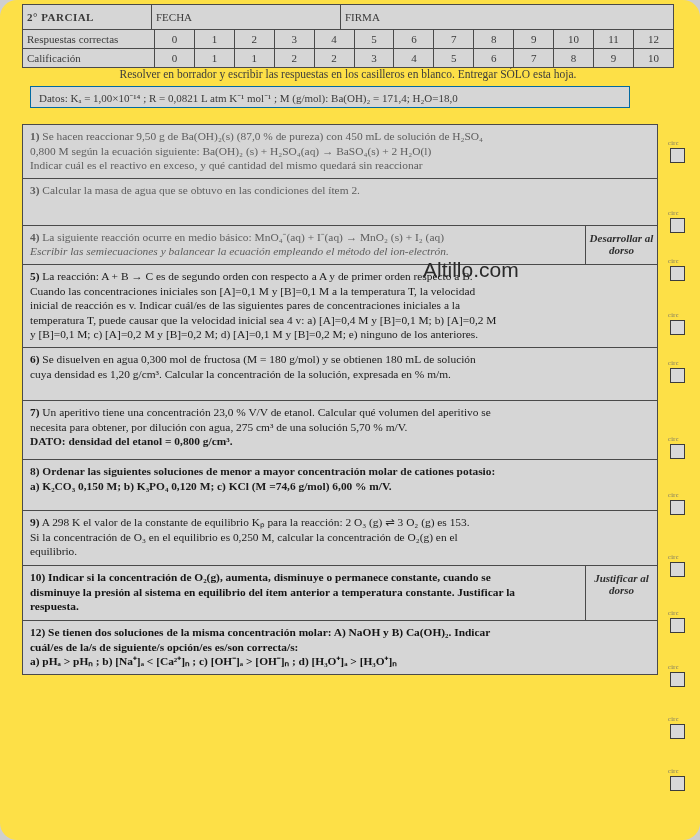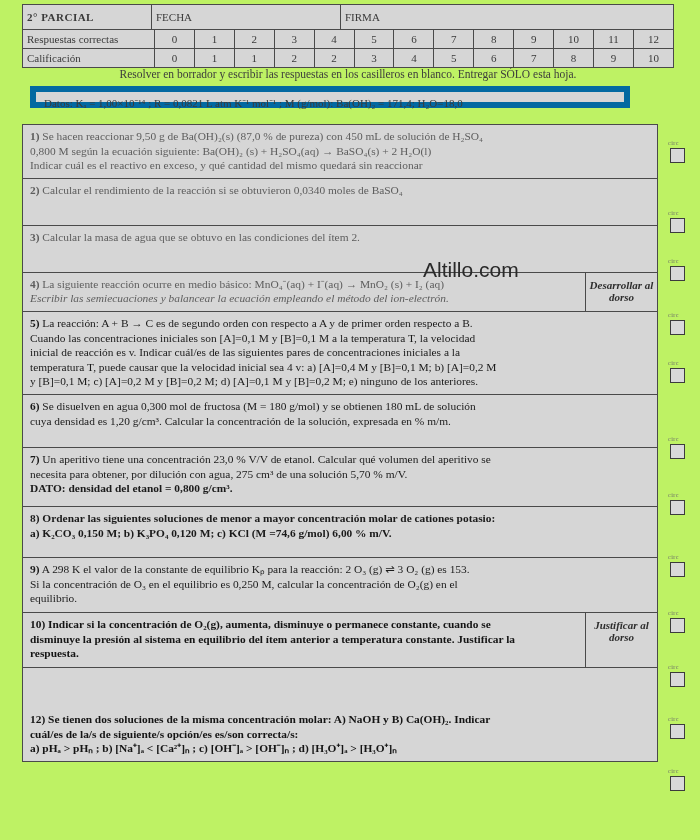--- a/index.html
+++ b/index.html
@@ -6,21 +6,22 @@
   body{
     width:700px;height:840px;
     background:#cfcfcf;
     font-family:"Liberation Serif", serif;
     color:#1a1a1a;
     overflow:hidden;
   }
   .page{
     position:relative;
     width:700px;height:840px;
-    background:#bef264;
+    background:#fde047;
+    border-radius:17px;
   }
   
   .hdr{
     position:absolute;left:22px;top:4px;width:652px;
   }
   table.grid{border-collapse:collapse;width:100%;}
   table.grid td{
     border:1px solid #4a4a4a;
     font-size:11px;
     padding:2px 4px;
@@ -33,21 +34,21 @@
   .hdrrow1 td{height:20px;}
   .lightgray{color:#8f8f8f;}
   
   .instr{
     position:absolute;left:22px;top:68px;width:652px;
     font-size:11.5px;text-align:center;color:#3c3c3c;
   }
   
   .datos{
     position:absolute;left:30px;top:86px;width:600px;height:22px;
-    border:6px solid #0369a1;background:#d6d6d6;
+    border:1px solid #0369a1;background:#d6d6d6;
     font-size:11px;padding:3px 8px;box-sizing:border-box;color:#3a3a3a;
   }
   
   .items{
     position:absolute;left:22px;top:124px;width:636px;
     border:1px solid #4a4a4a;
     background:#d6d6d6;
     box-sizing:border-box;
   }
   .item{
@@ -160,26 +161,20 @@
 
     <div class="item">
       <div class="body">
         <span class="b fade2">1)</span>
         <span class="fade2">Se hacen reaccionar 9,50 g de Ba(OH)₂(s) (87,0 % de pureza) con 450 mL de solución de H₂SO₄</span><br>
         <span class="fade2">0,800 M según la ecuación siguiente:        Ba(OH)₂ (s) + H₂SO₄(aq) → BaSO₄(s) + 2 H₂O(l)</span><br>
         <span class="fade2">Indicar cuál es el reactivo en exceso, y qué cantidad del mismo quedará sin reaccionar</span>
       </div>
     </div>
 
-    <div class="item">
-      <div class="body" style="min-height:46px;">
-        <span class="b fade2">2)</span>
-        <span class="fade2">Calcular el rendimiento de la reacción si se obtuvieron 0,0340 moles de BaSO₄</span>
-      </div>
-    </div>
 
     <div class="item">
       <div class="body" style="min-height:46px;">
         <span class="b fade2">3)</span>
         <span class="fade2">Calcular la masa de agua que se obtuvo en las condiciones del ítem 2.</span>
       </div>
     </div>
 
     <div class="item">
       <div class="body">
@@ -240,21 +235,21 @@
         <span class="darkbold">10)</span>
         <span class="darkbold">Indicar si la concentración de O₂(g), aumenta, disminuye o permanece constante, cuando se</span><br>
         <span class="darkbold">disminuye la presión al sistema en equilibrio del ítem anterior a temperatura constante. Justificar la</span><br>
         <span class="darkbold">respuesta.</span>
       </div>
       <div class="side">Justificar al dorso</div>
     </div>
 
 
     <div class="item">
-      <div class="body" style="min-height:52px;margin-top:40px;">
+      <div class="body" style="min-height:52px;">
         <span class="darkbold">12)</span>
         <span class="darkbold">Se tienen dos soluciones de la misma concentración molar: A) NaOH y B) Ca(OH)₂. Indicar</span><br>
         <span class="darkbold">cuál/es de la/s de siguiente/s opción/es es/son correcta/s:</span><br>
         <span class="darkbold b">a) pHₐ &gt; pHₙ ;    b) [Na⁺]ₐ &lt; [Ca²⁺]ₙ ;   c) [OH⁻]ₐ &gt; [OH⁻]ₙ ;    d) [H₃O⁺]ₐ &gt; [H₃O⁺]ₙ</span>
       </div>
     </div>
 
   </div>
 
   <div class="checks">

